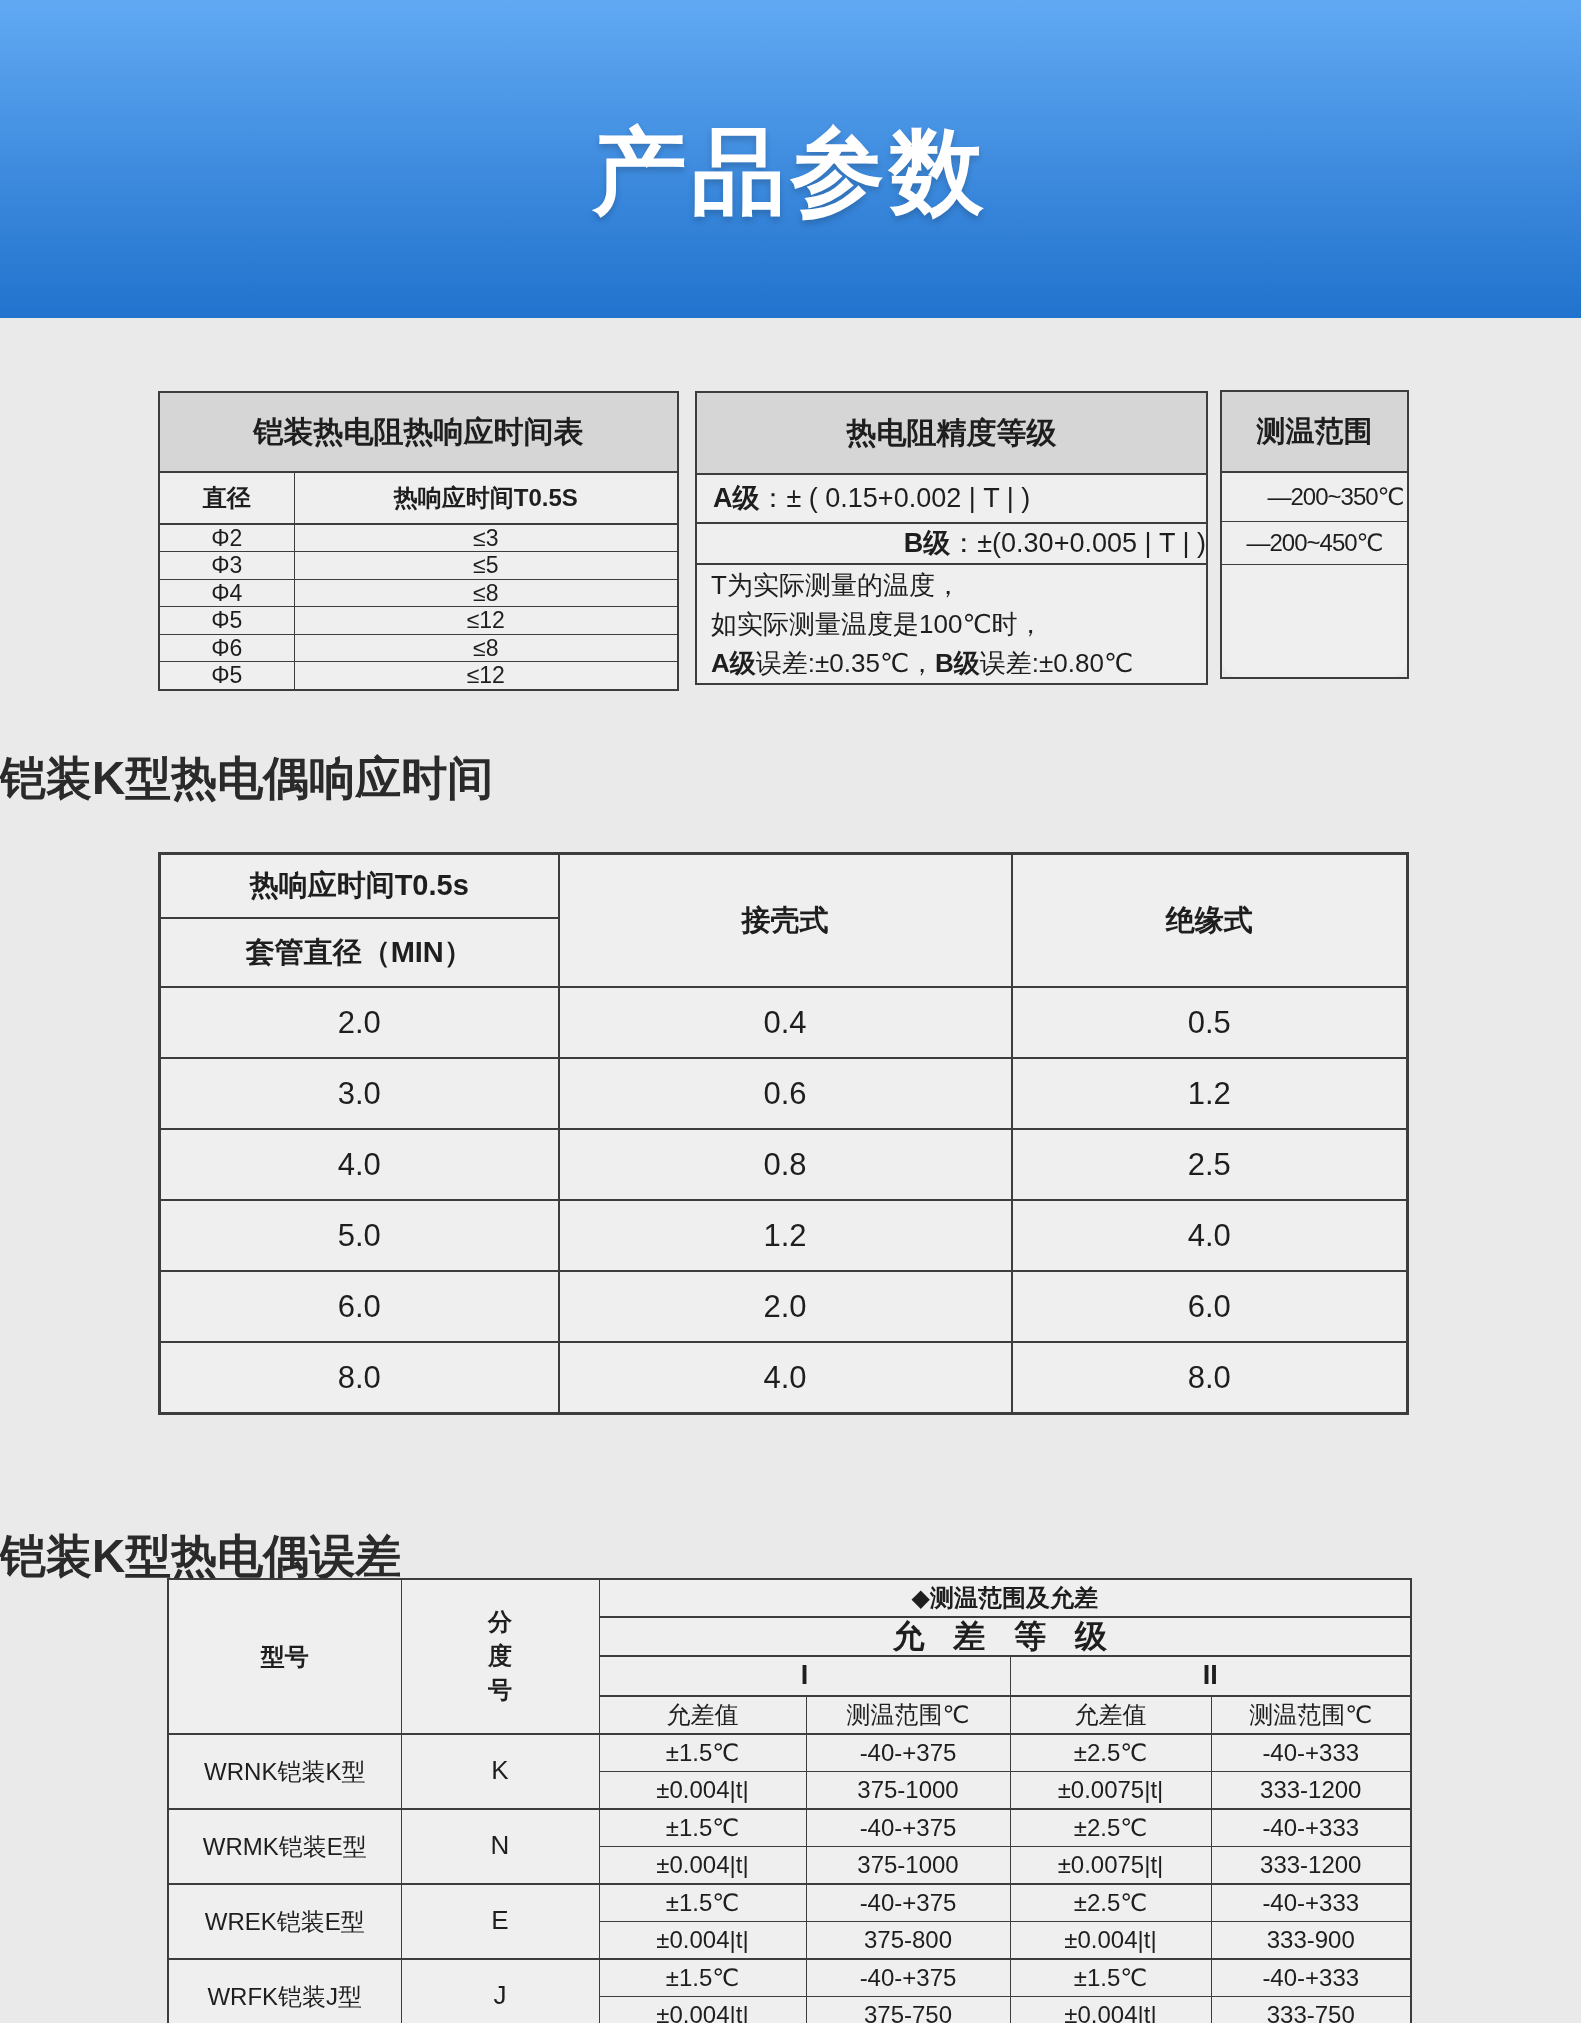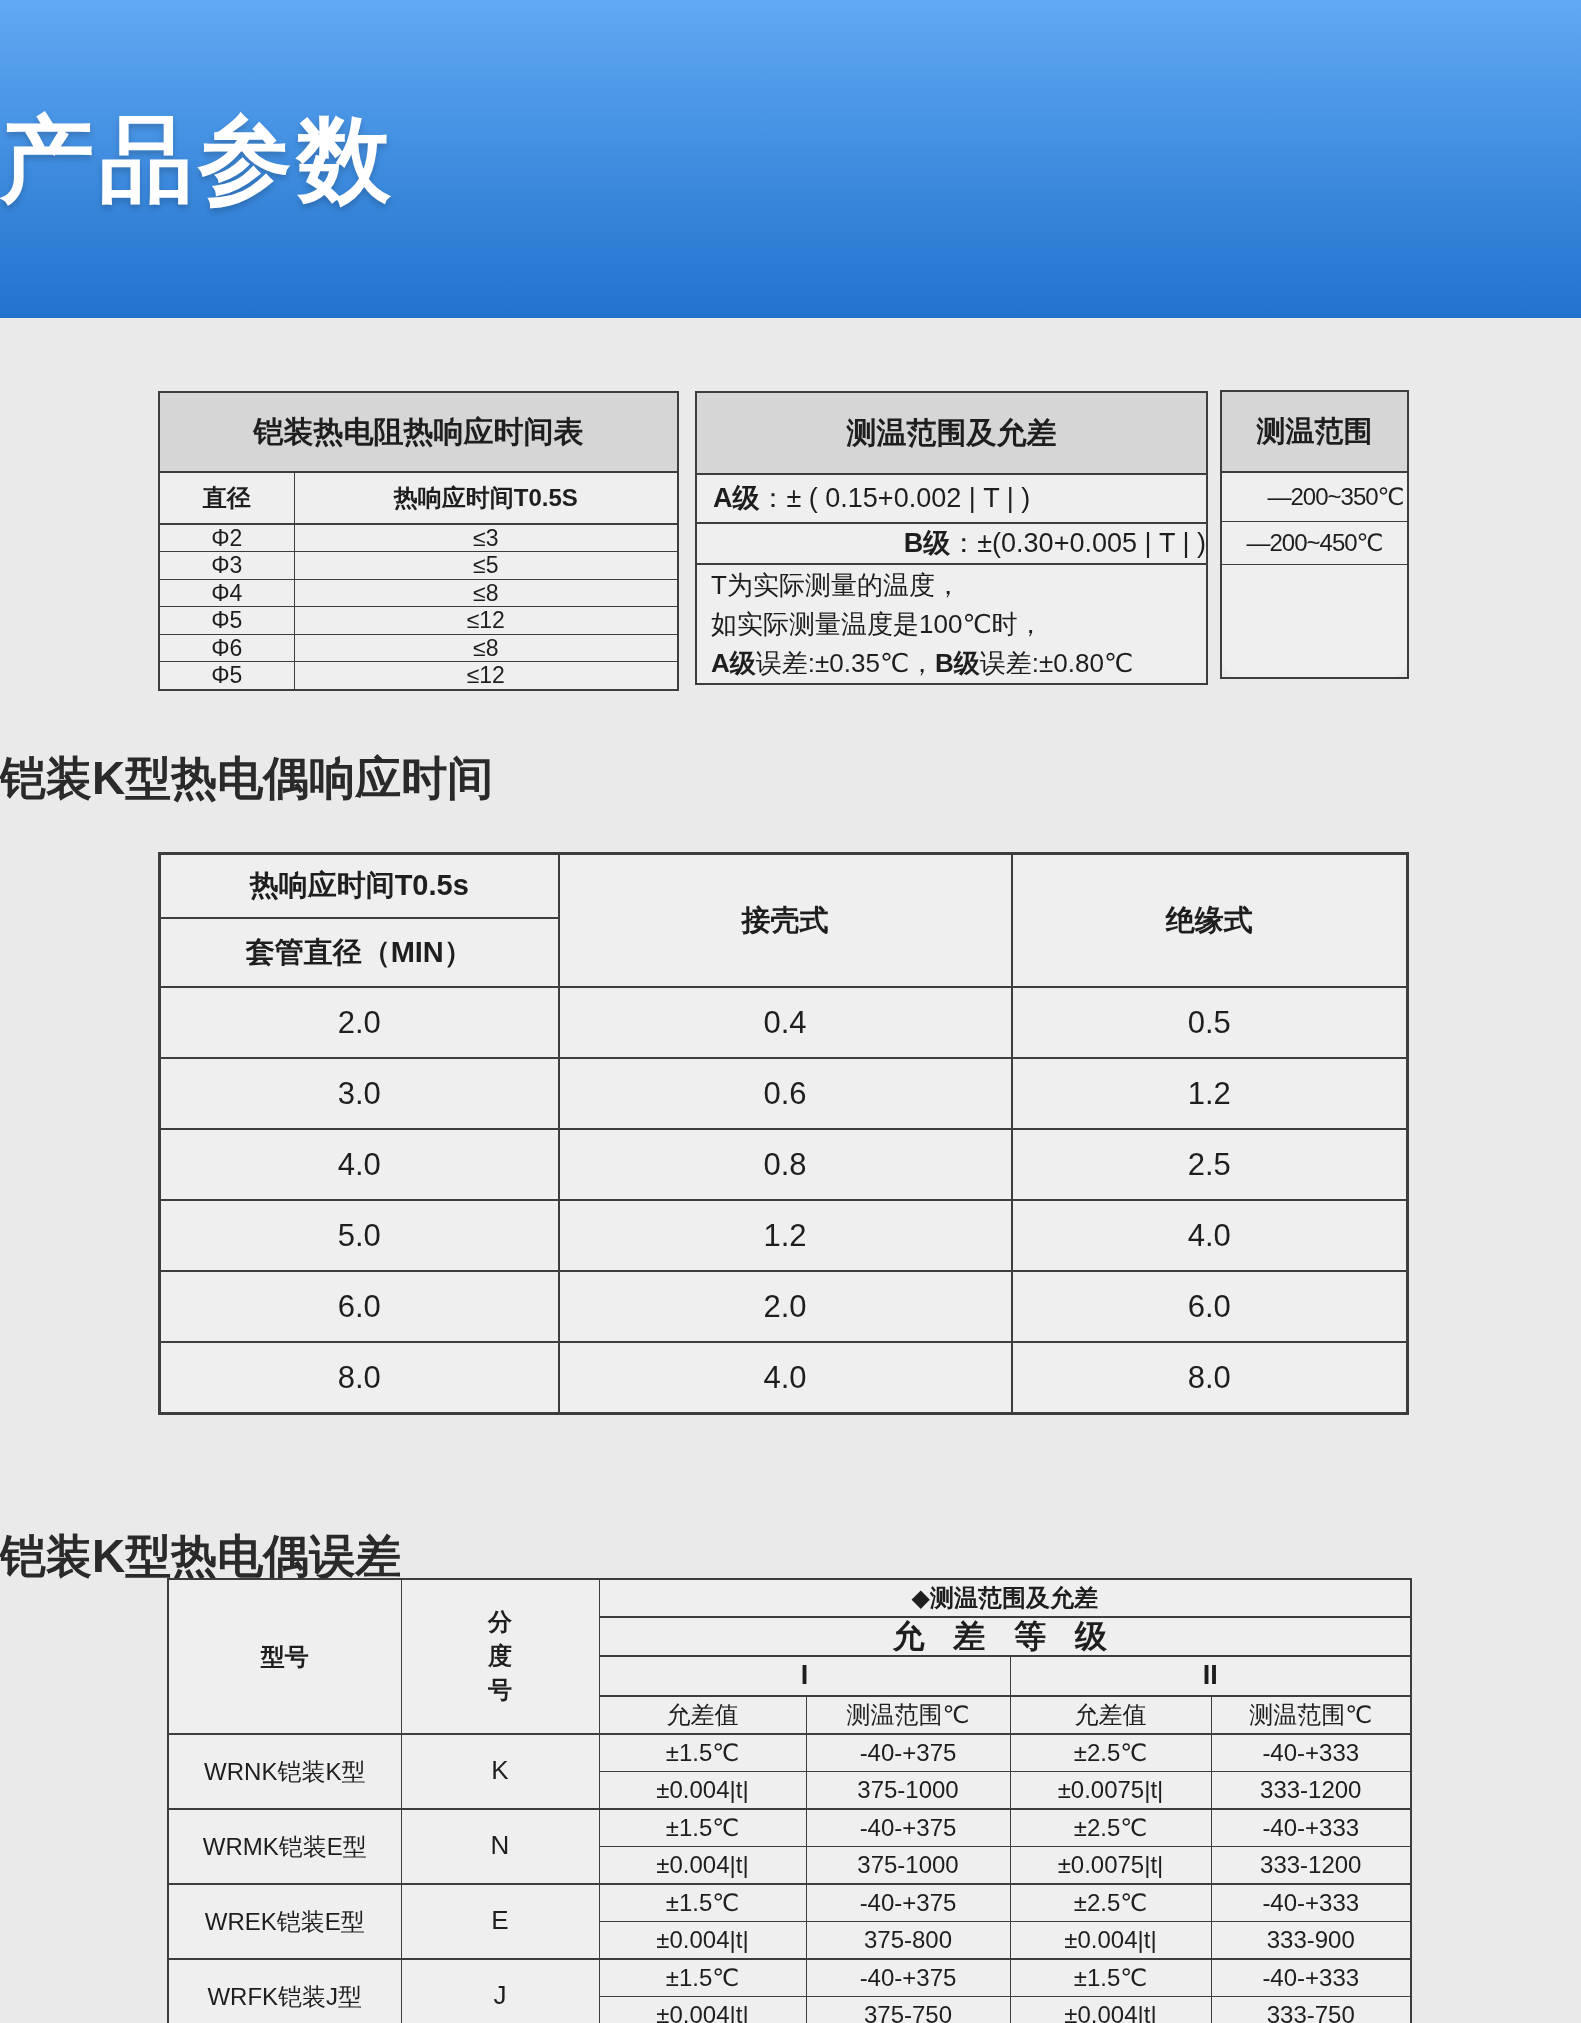--- a/index.html
+++ b/index.html
@@ -2,21 +2,21 @@
 <html><head>
 <meta charset="utf-8">
 <style>
   html,body{margin:0;padding:0;background:#eaeaea;}
   #page{position:relative;width:1581px;height:2023px;overflow:hidden;background:#eaeaea;
         font-family:"Liberation Sans","DejaVu Sans",sans-serif;color:#1e1e1e;}
 
   
   .banner{position:absolute;left:0;top:0;width:1581px;height:318px;
           background:linear-gradient(180deg,#61a9f3 0%,#3f8cdf 52%,#2173cd 100%);}
-  .banner-title{margin:0;padding-top:97px;font-size:94px;font-weight:bold;
+  .banner-title{margin:12px;padding-top:97px;text-align:center;font-size:94px;font-weight:bold;
                 color:#ffffff;letter-spacing:5px;text-shadow:0 4px 6px rgba(0,0,0,0.18);}
 
   
   table{border-collapse:collapse;table-layout:fixed;position:absolute;background:#efefef;
         border:2px solid #3d3d3d;}
   th,td{border:1px solid #3d3d3d;text-align:center;vertical-align:middle;padding:0;line-height:1.15;
         overflow:hidden;white-space:nowrap;}
   .gray-row{background:#d6d6d6;}
   .bold{font-weight:bold;margin-top:47px;}
 
@@ -113,21 +113,21 @@
     <tr>
       <td>Φ5</td>
       <td>≤12</td>
     </tr>
   </tbody>
     </table>
 
   <table id="t2">
     <tbody>
         <tr>
-          <th class="title-cell gray-row">测温范围及允差</th>
+          <th class="title-cell gray-row">热电阻精度等级</th>
         </tr>
     <tr>
       <td class="fr"><span class="bold">A级</span><span>：± ( 0.15+0.002 | T | )</span></td>
     </tr>
     <tr>
       <td class="fr2"><span class="bold">B级</span><span>：±(0.30+0.005 | T | )</span></td>
     </tr>
     <tr>
       <td class="notes">
         <span>T为实际测量的温度，</span><br>

